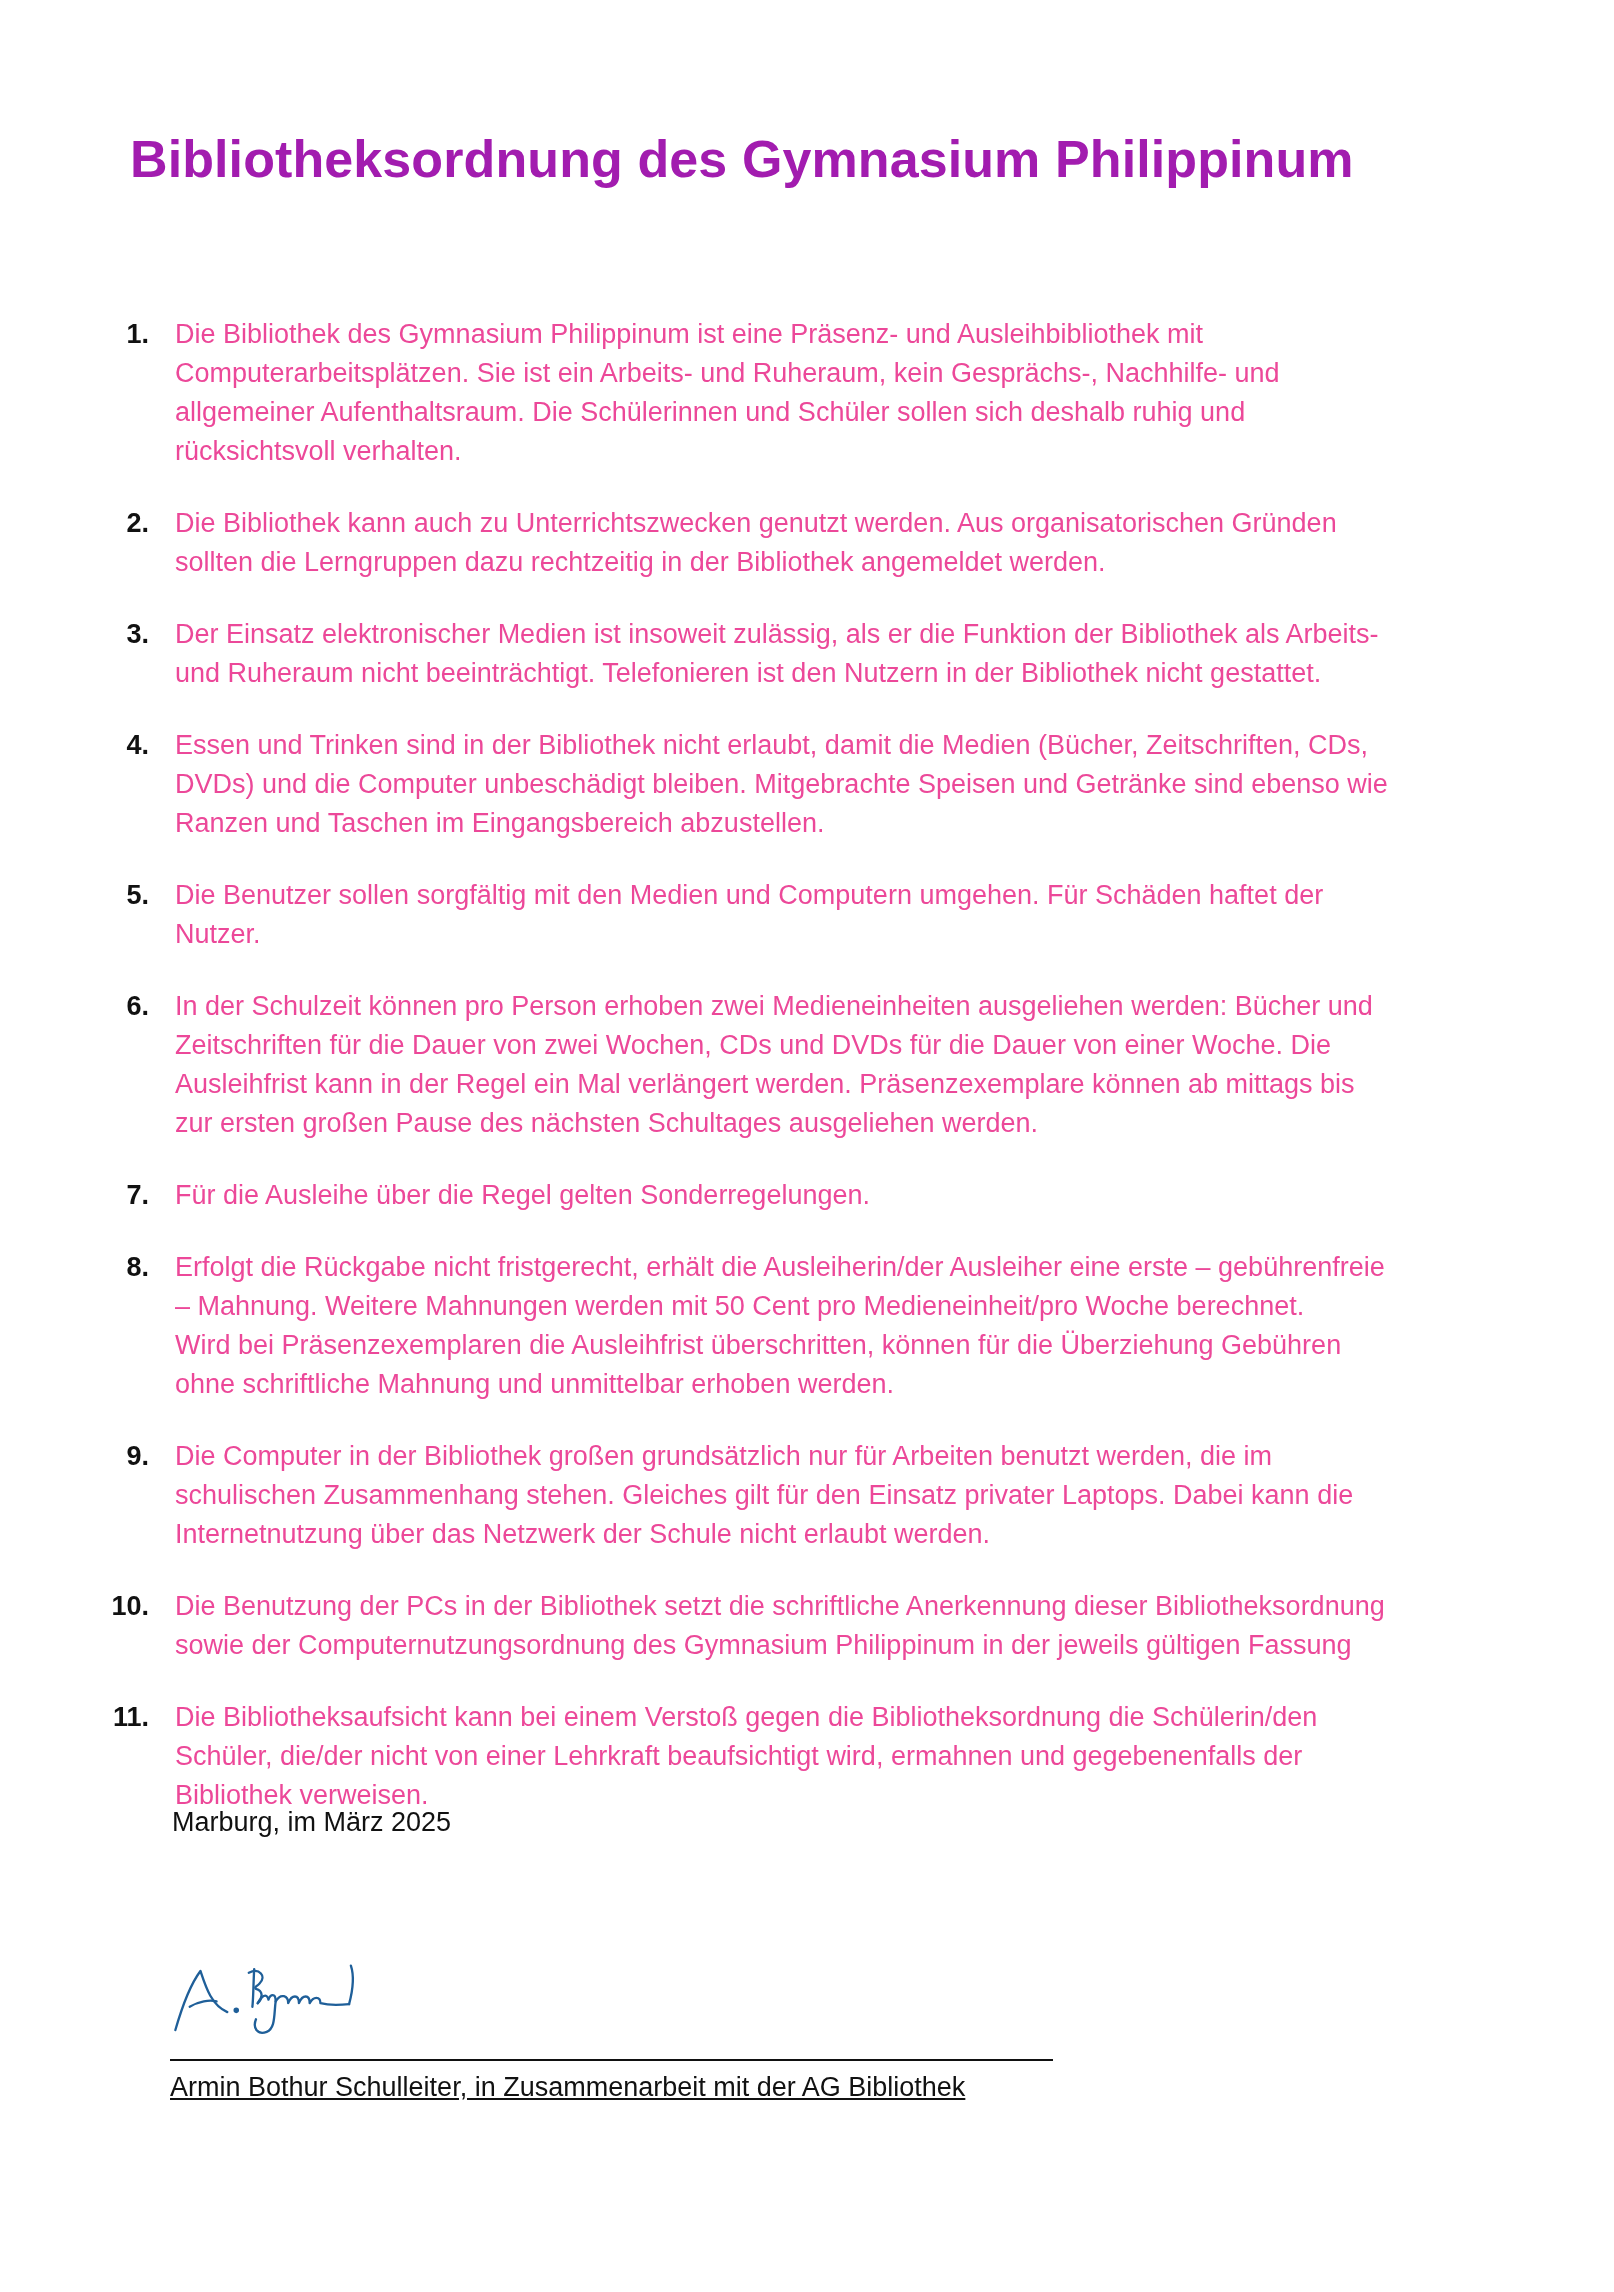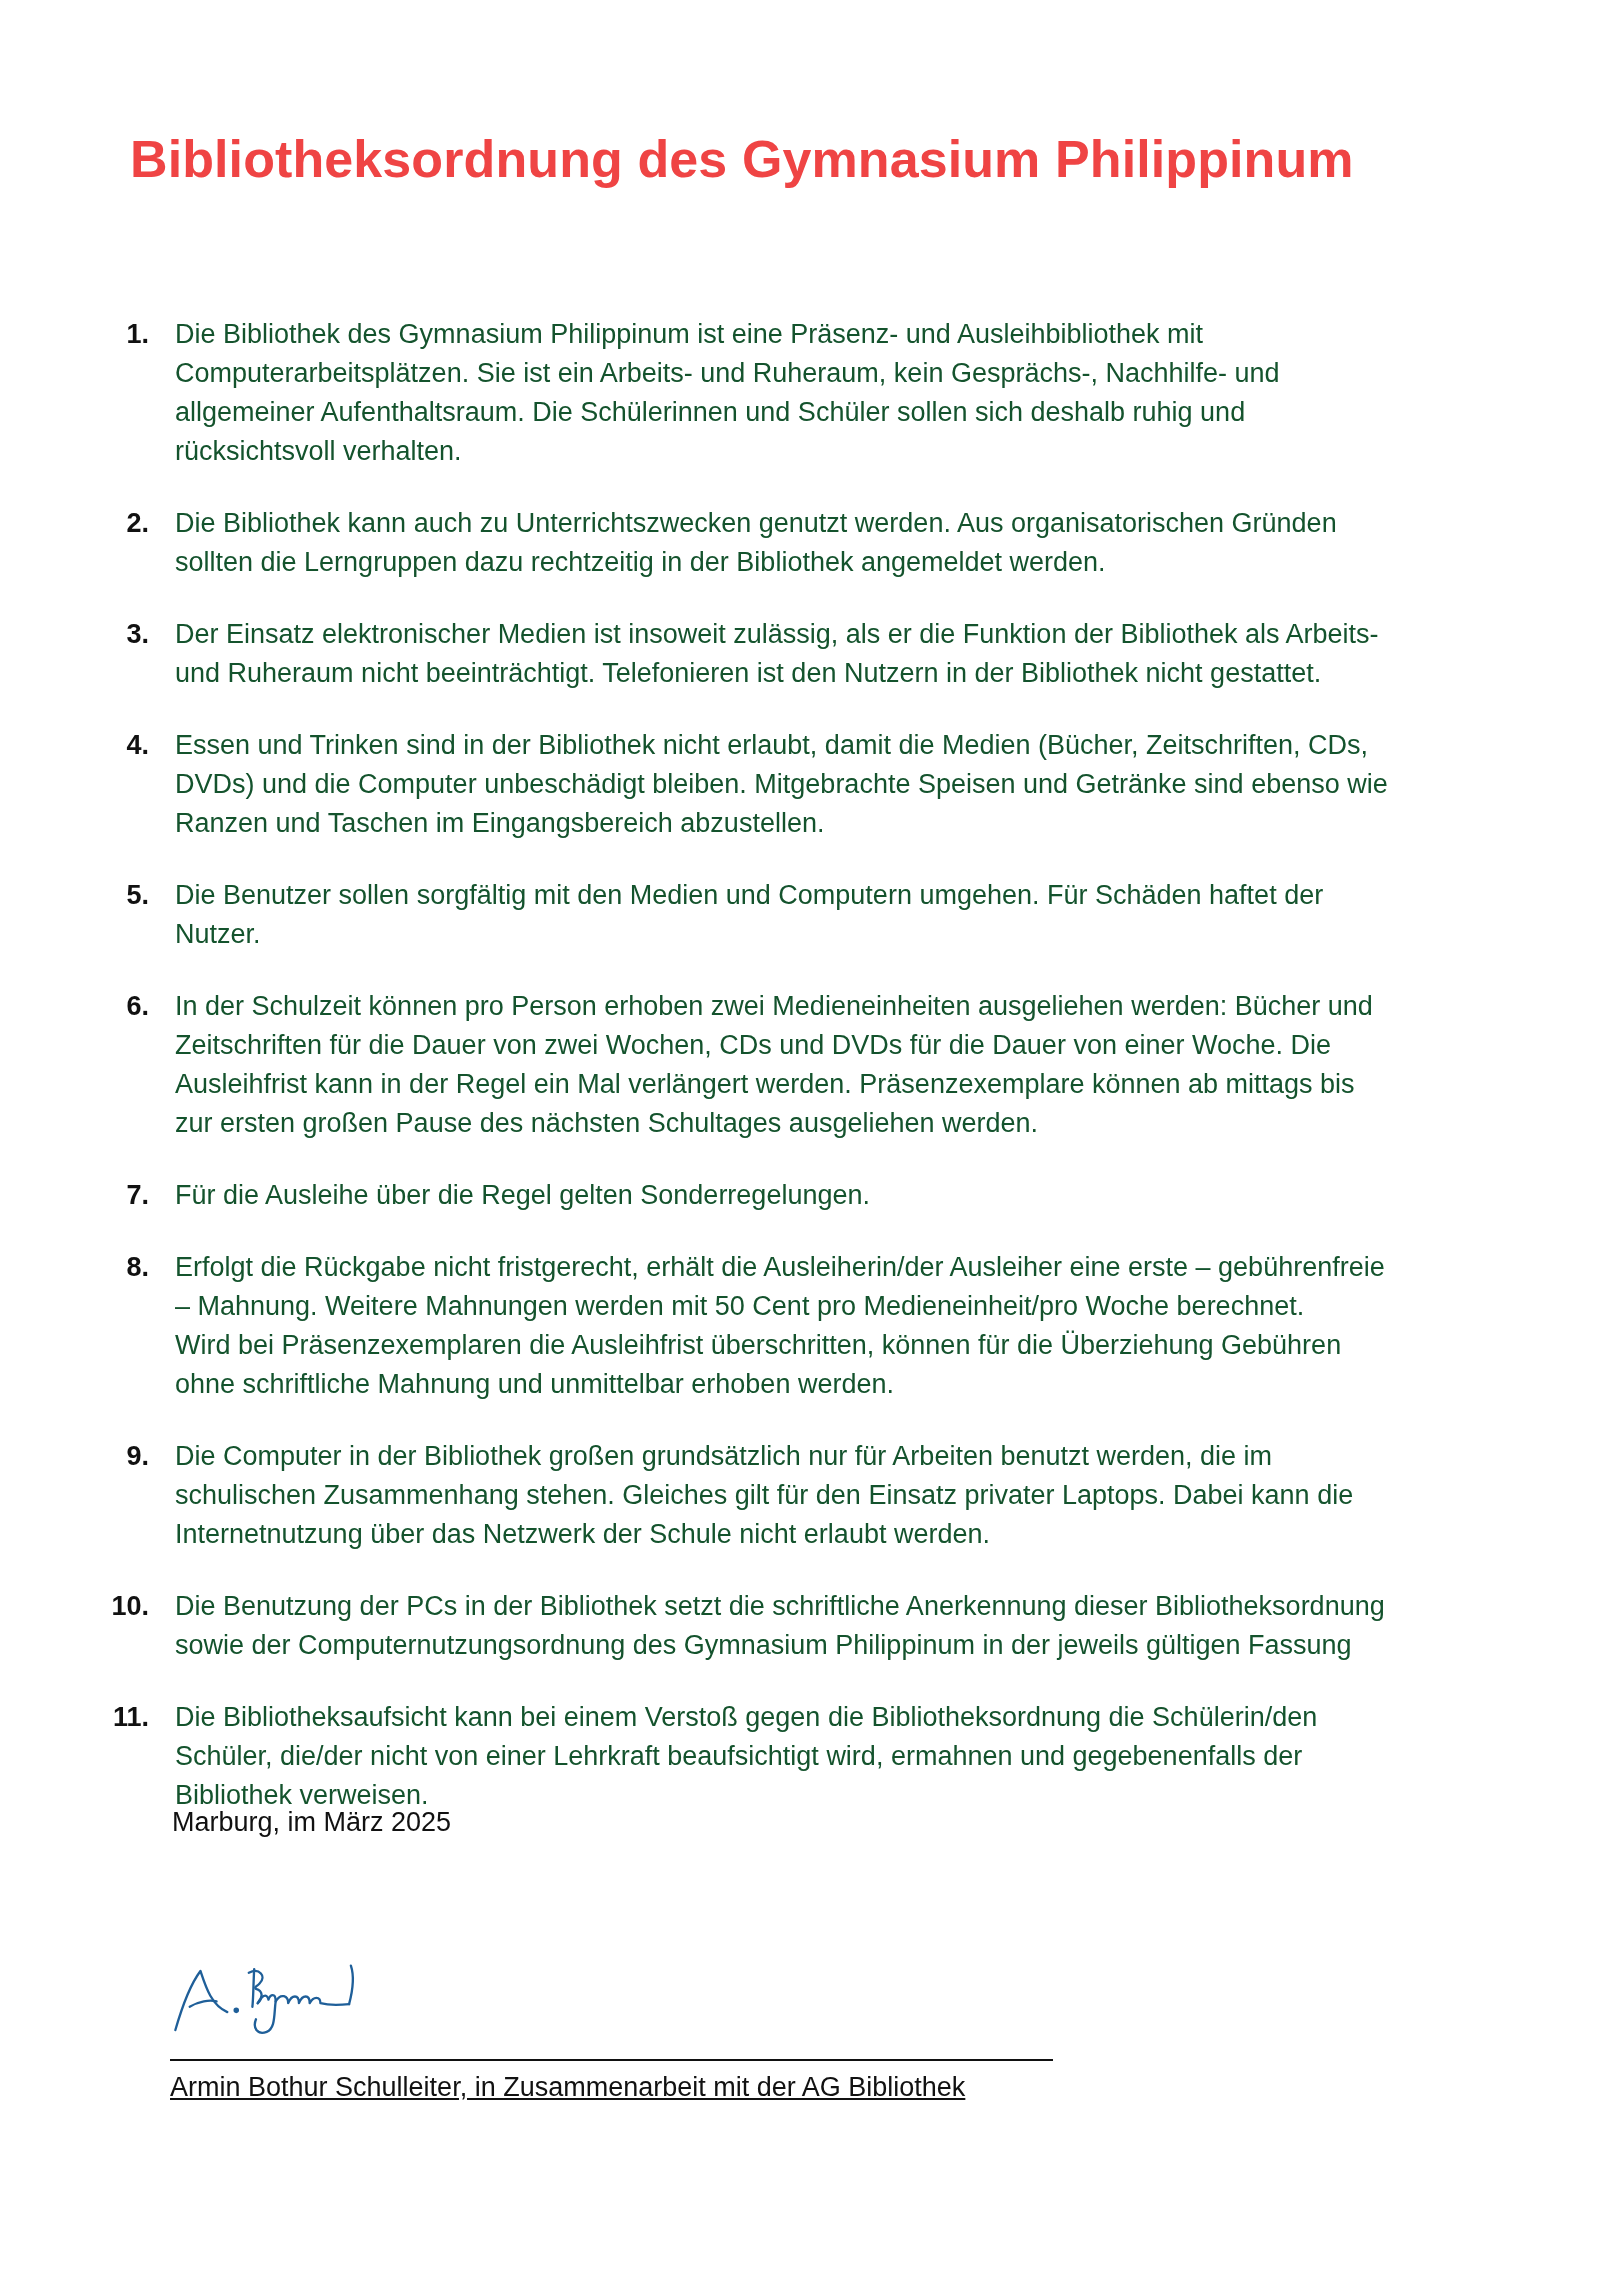--- a/index.html
+++ b/index.html
@@ -18,21 +18,21 @@
     .title {
       position: absolute;
       left: 130px;
       top: 128px;
       margin: 0;
       font-family: "Liberation Sans", sans-serif;
       font-weight: bold;
       font-size: 52px;
       line-height: 63px;
       letter-spacing: 0.1px;
-      color: #ef4444;
+      color: #a21caf;
       white-space: nowrap;
     }
     .rules {
       position: absolute;
       left: 0;
       top: 315px;
       width: 1615px;
       margin: 0;
       padding: 0;
       list-style: none;
@@ -50,21 +50,21 @@
       top: 0;
       font-weight: bold;
       font-size: 27px;
       line-height: 39px;
       color: #111111;
     }
     .rule-text {
       margin-left: 175px;
       font-size: 27px;
       line-height: 39px;
-      color: #14532d;
+      color: #ec4899;
       white-space: nowrap;
     }
     .rule-line {
       display: block;
     }
     .date-line {
       position: absolute;
       left: 172px;
       top: 1803px;
       font-size: 27px;

